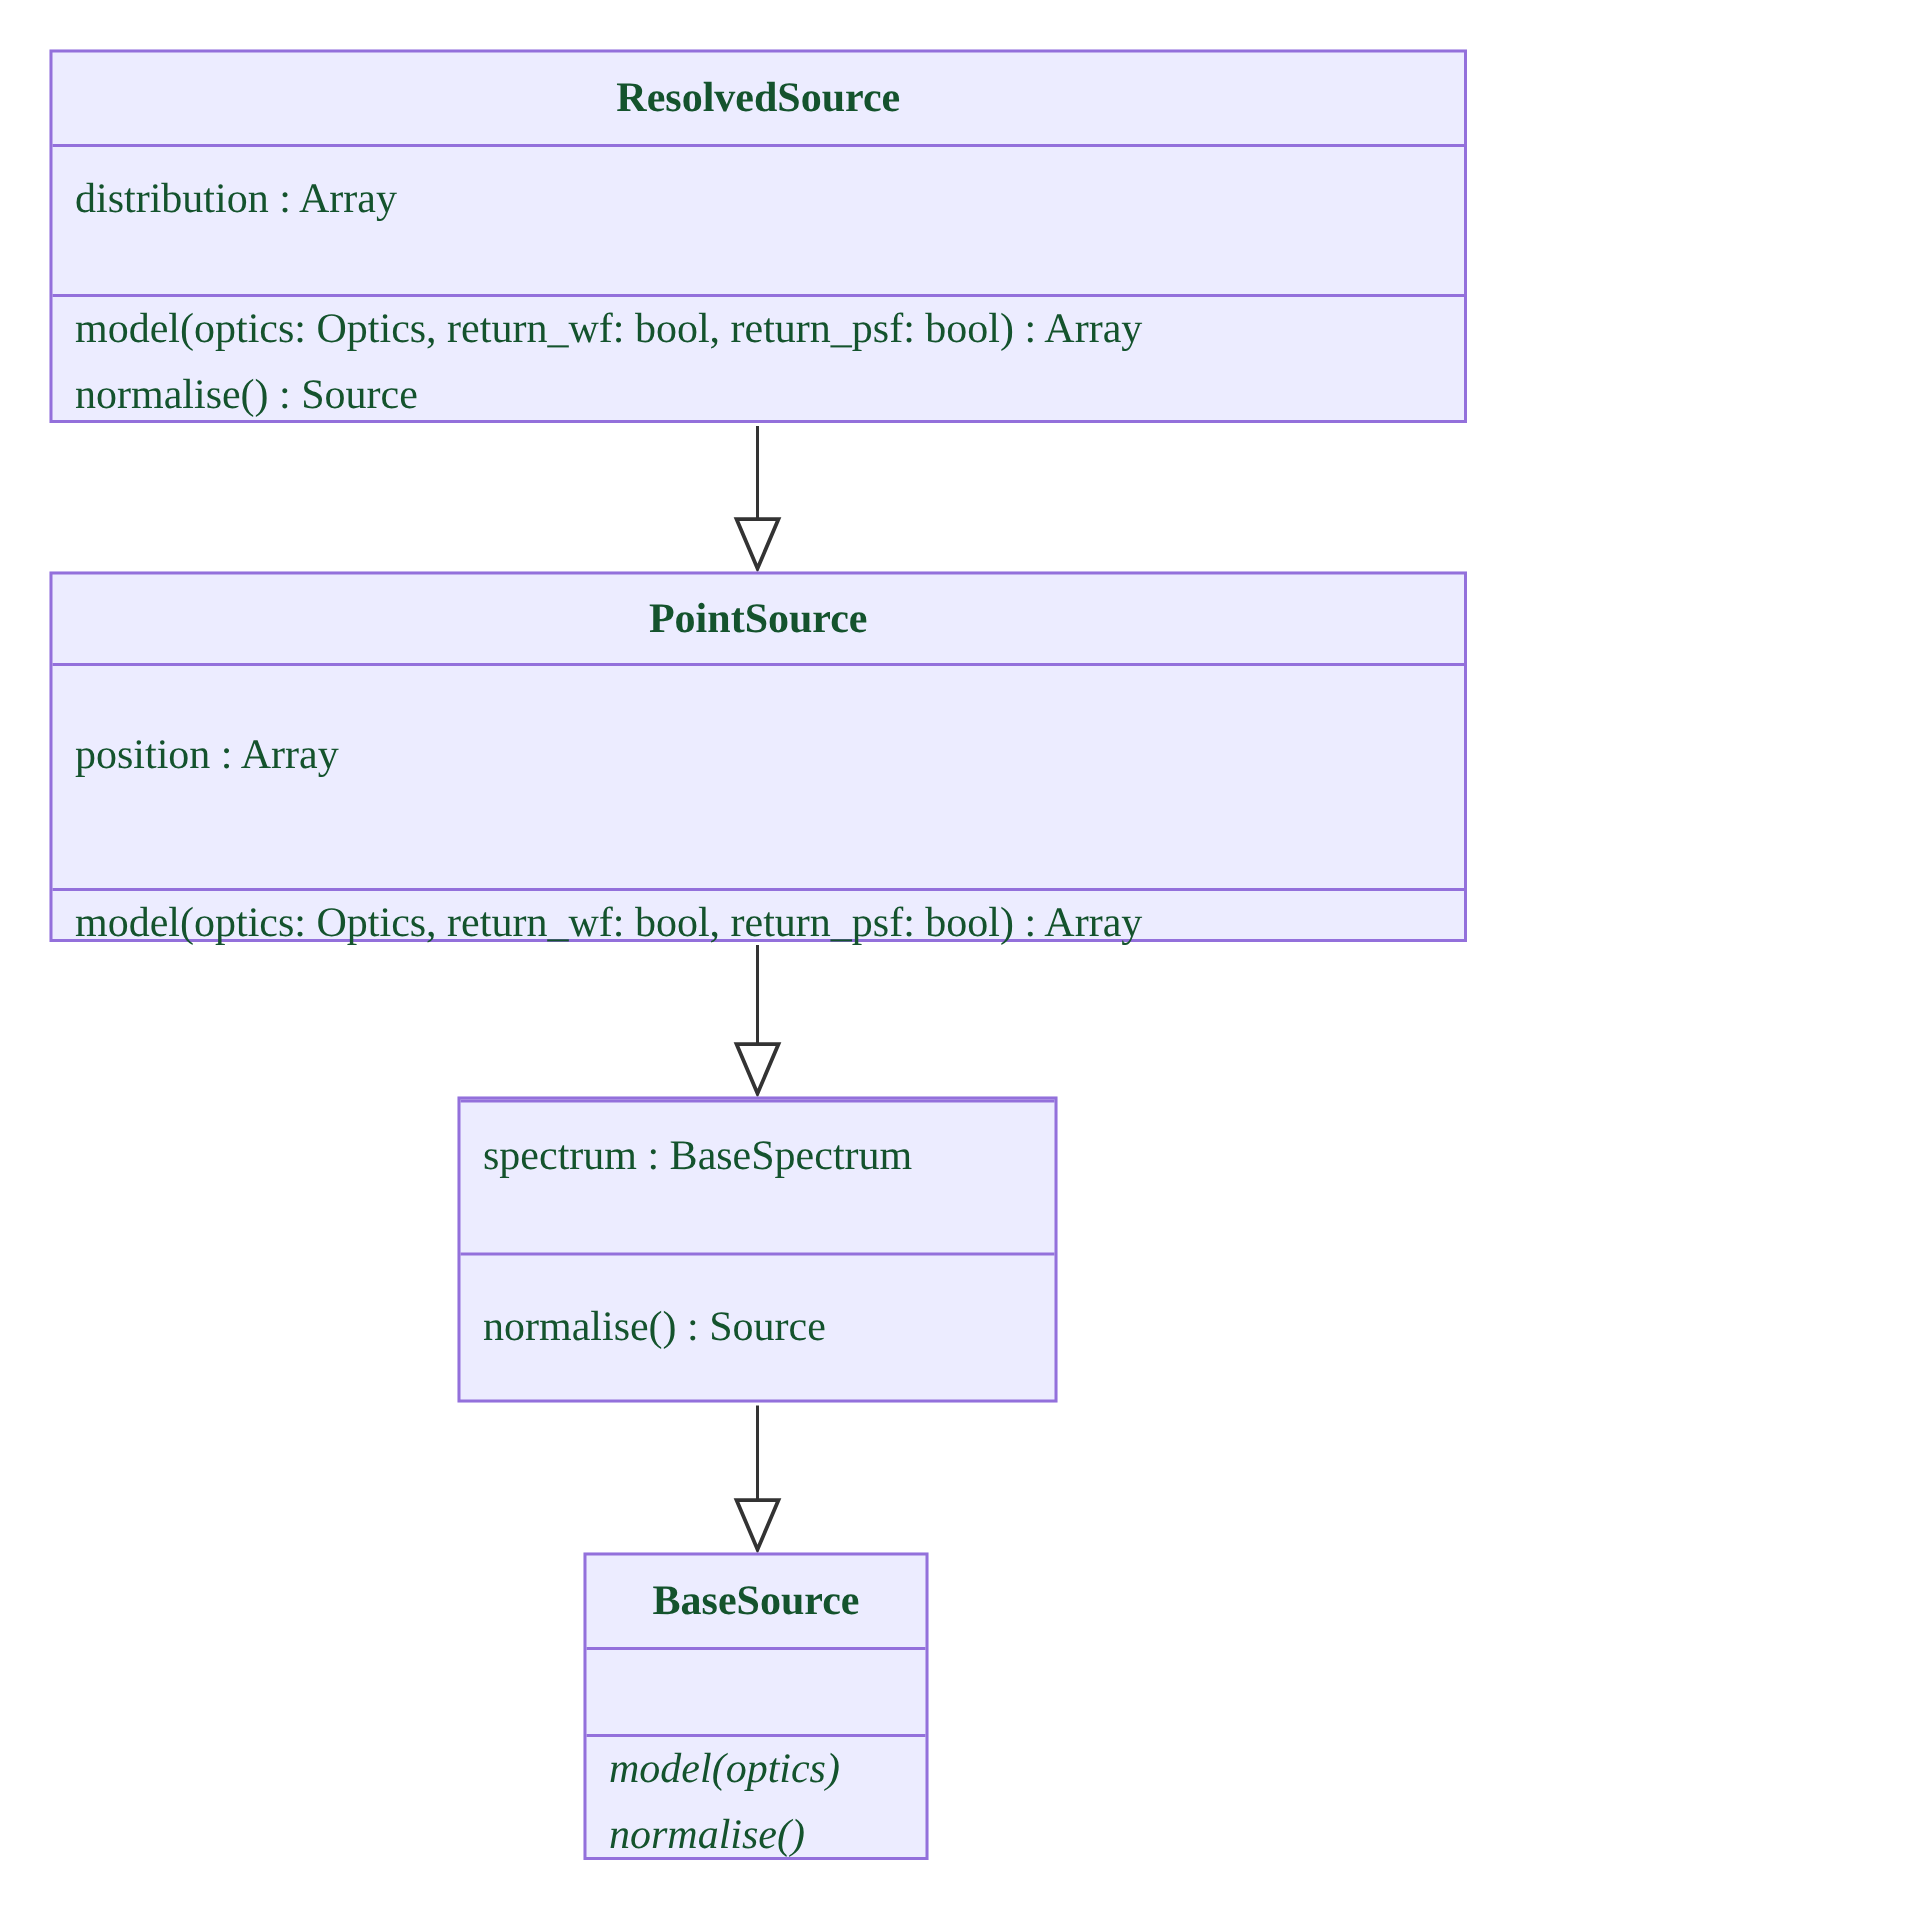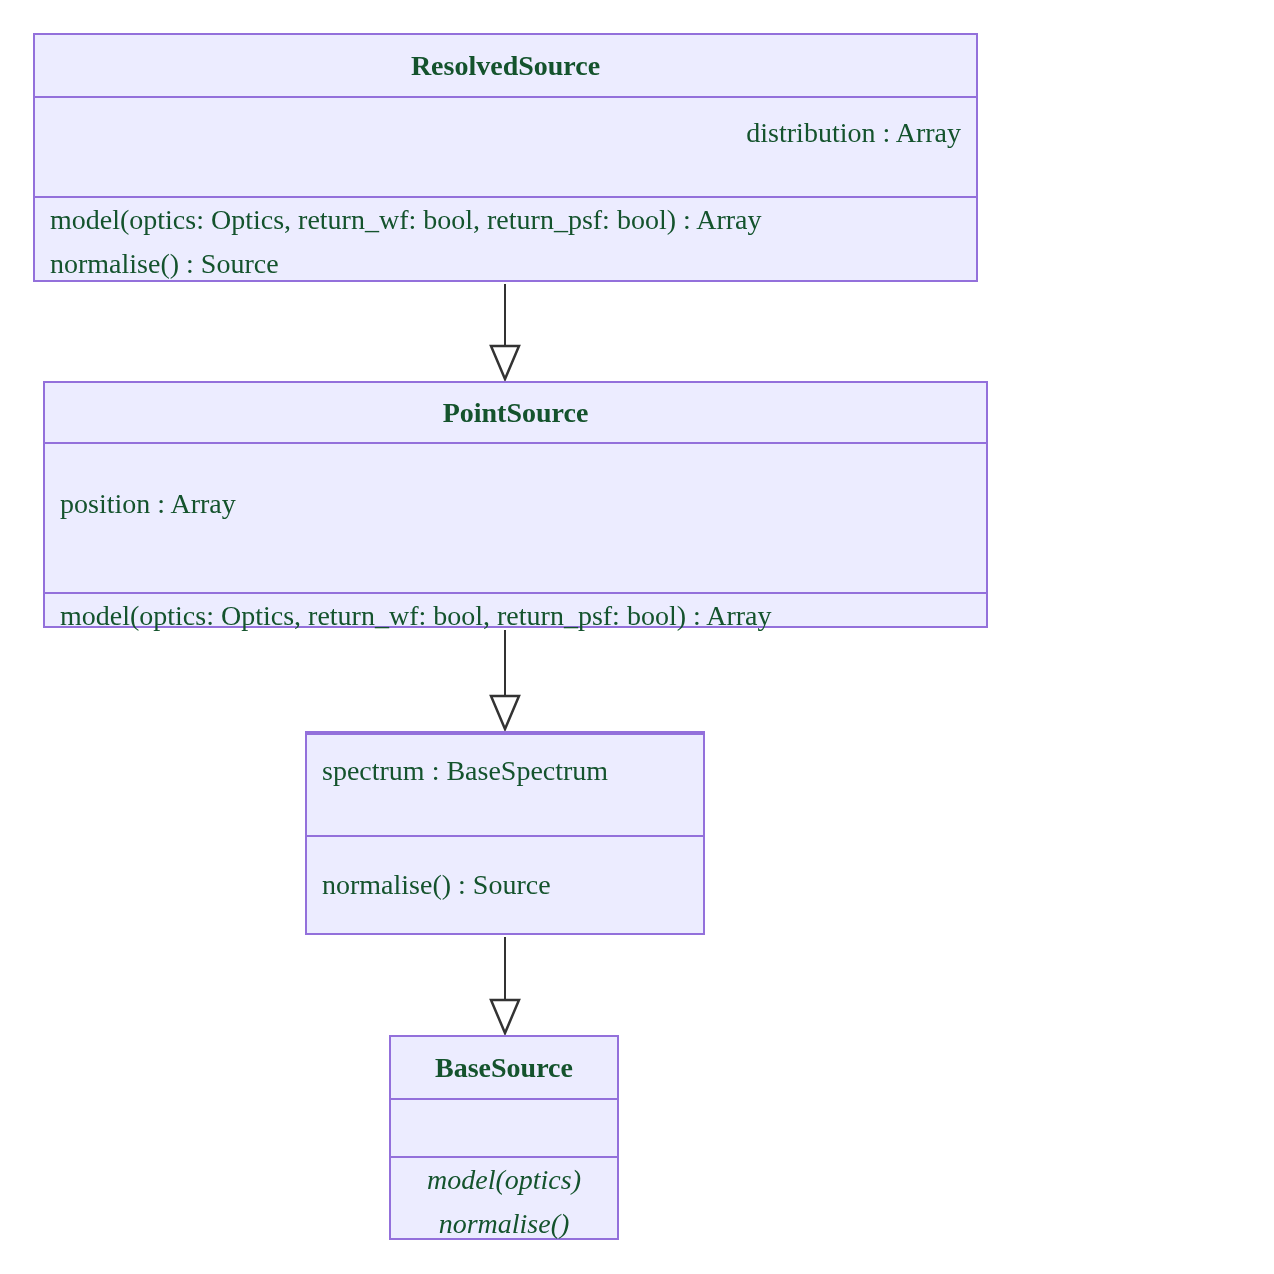--- a/index.html
+++ b/index.html
@@ -51,31 +51,31 @@
   }
   .cls-methods.grow { flex: 1 1 auto; margin-top: 28px; }
   .member-line {
     white-space: nowrap;
   }
   .italic .member-line { font-style: italic; }
 
   
   #cls-resolvedsource { left: 33px;  top: 33px;   width: 945px; height: 249px; }
   #cls-resolvedsource .cls-title  { height: 61px; }
-  #cls-resolvedsource .cls-attrs  { height: 70px; text-align: right; }
+  #cls-resolvedsource .cls-attrs  { height: 70px; }
 
-  #cls-pointsource    { left: 43px;  top: 381px;  width: 945px; height: 247px; }
+  #cls-pointsource    { left: 33px;  top: 381px;  width: 945px; height: 247px; }
   #cls-pointsource .cls-title  { height: 59px; }
   #cls-pointsource .cls-attrs  { height: 120px; }
 
   #cls-source         { left: 305px; top: 731px;  width: 400px; height: 204px; }
   #cls-source .cls-title  { height: 59px; }
   #cls-source .cls-attrs  { height: 72px; }
 
-  #cls-basesource     { left: 389px; top: 1035px; width: 230px; height: 205px; text-align: center; }
+  #cls-basesource     { left: 389px; top: 1035px; width: 230px; height: 205px; }
   #cls-basesource .cls-title  { height: 61px; }
   #cls-basesource .cls-attrs  { height: 28px; }
 </style>
 </head>
 <body>
 
 <div class="canvas">
 
   <svg class="edge-layer" width="1274" height="1274" viewBox="0 0 1274 1274" xmlns="http://www.w3.org/2000/svg">
     <g>

